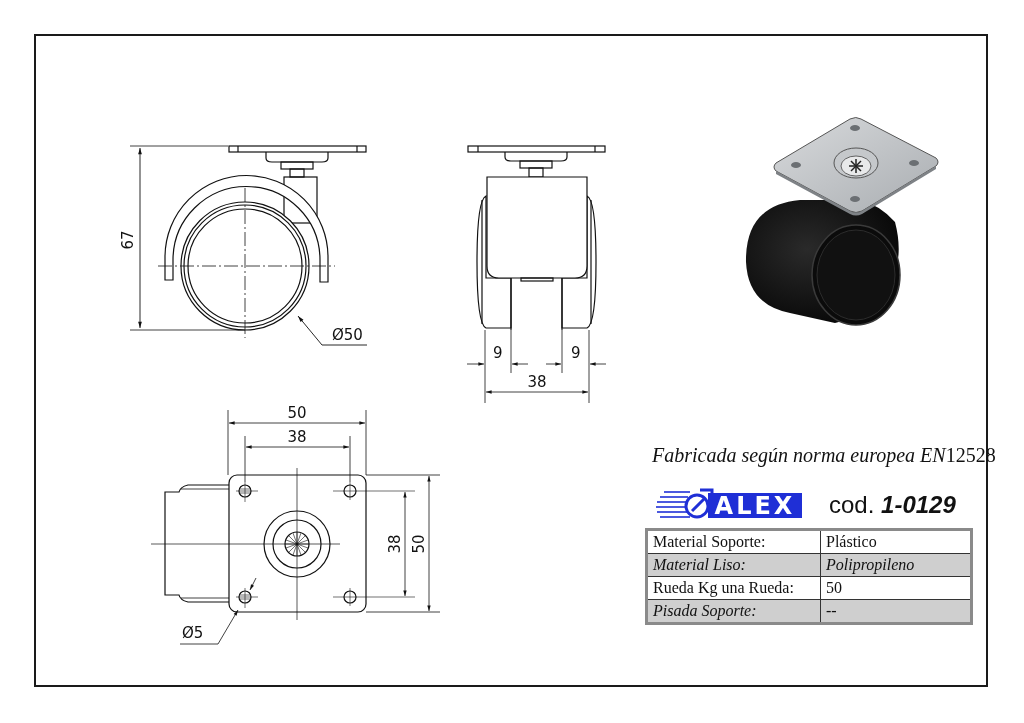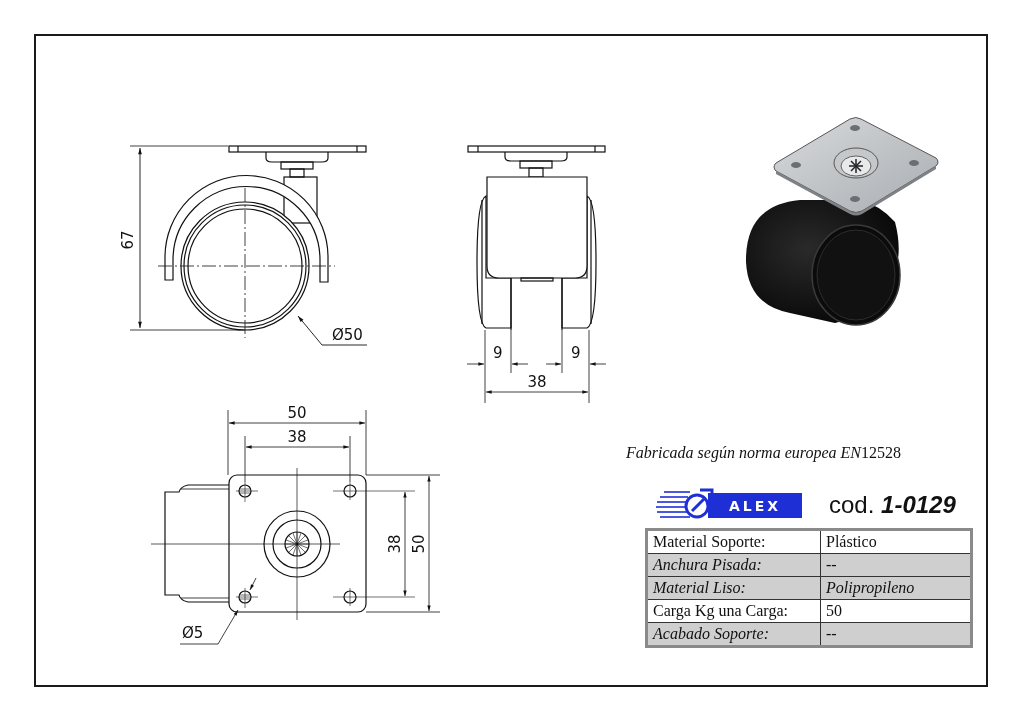--- a/index.html
+++ b/index.html
@@ -1,27 +1,27 @@
 <!DOCTYPE html>
 <html><head>
 <meta charset="utf-8">
 <style>
   html, body { margin: 0; padding: 0; background: #ffffff; }
   body { width: 1024px; height: 723px; position: relative; overflow: hidden;
          font-family: "Liberation Sans", sans-serif; }
   .frame { position: absolute; left: 34px; top: 34px; width: 954px; height: 653px;
            border: 2px solid #1a1a1a; box-sizing: border-box; }
   svg.drawing { position: absolute; left: 0; top: 0; }
-  .norm { position: absolute; left: 626px; top: 444px; font-family: "Liberation Serif", serif;
-          font-style: italic; font-size: 16px; color: #111; white-space: nowrap; }
+  .norm { position: absolute; left: 652px; top: 444px; font-family: "Liberation Serif", serif;
+          font-style: italic; font-size: 20px; color: #111; white-space: nowrap; }
   .norm .std { font-style: normal; }
   .logo { position: absolute; left: 652px; top: 484px; width: 152px; height: 38px; }
   .logo .box { position: absolute; left: 56px; top: 9px; width: 94px; height: 25px; background: #1f2fd6; }
   .logo .brand { position: absolute; left: 56px; top: 10px; width: 94px; height: 25px; color: #fff;
-                 font-family: "DejaVu Sans", sans-serif; font-weight: bold; font-size: 14px;
+                 font-family: "DejaVu Sans", sans-serif; font-weight: bold; font-size: 24px;
                  letter-spacing: 3px; text-align: center; line-height: 24px; }
   .code { position: absolute; left: 829px; top: 491px; font-size: 24px; color: #111; white-space: nowrap; }
   .code .num { font-weight: bold; font-style: italic; margin-top: 20px; }
   table.spec { position: absolute; left: 645px; top: 528px; width: 328px; border-collapse: collapse;
                border: 3px solid #8a8a8a; font-family: "Liberation Serif", serif; font-size: 16px; }
   table.spec td { border: 1px solid #333; padding: 0 5px; height: 22px; color: #111; line-height: 20px; }
   table.spec td.k { width: 162px; }
   table.spec tr.alt td { background: #cfcfcf; font-style: italic; }
   table.spec tr.alt td.v { font-style: italic; }
   .dim { font-family: "DejaVu Sans", sans-serif; font-size: 15px; fill: #111; }
@@ -223,29 +223,25 @@
   <span class="num">1-0129</span>
 </div>
 
 <table class="spec">
   <tbody>
     <tr>
       <td class="k">Material Soporte:</td>
       <td class="v">Plástico</td>
     </tr>
     <tr class="alt">
-      <td class="k">Anchura Pisada:</td>
-      <td class="v">--</td>
-    </tr>
-    <tr class="alt">
       <td class="k">Material Liso:</td>
       <td class="v">Polipropileno</td>
     </tr>
     <tr>
-      <td class="k">Carga Kg una Carga:</td>
+      <td class="k">Rueda Kg una Rueda:</td>
       <td class="v">50</td>
     </tr>
     <tr class="alt">
-      <td class="k">Acabado Soporte:</td>
+      <td class="k">Pisada Soporte:</td>
       <td class="v">--</td>
     </tr>
   </tbody>
 </table>
 
 </body></html>

